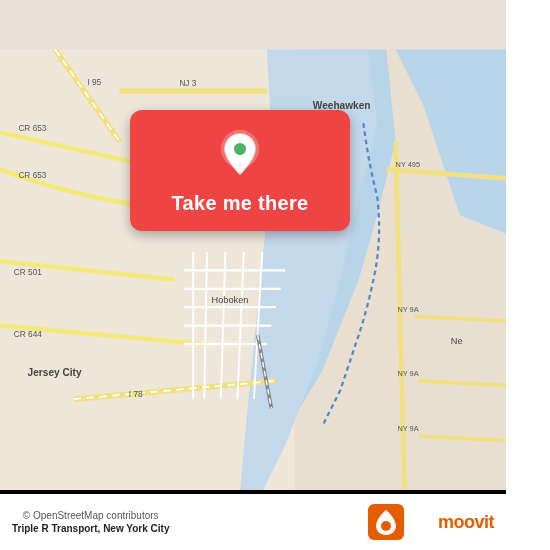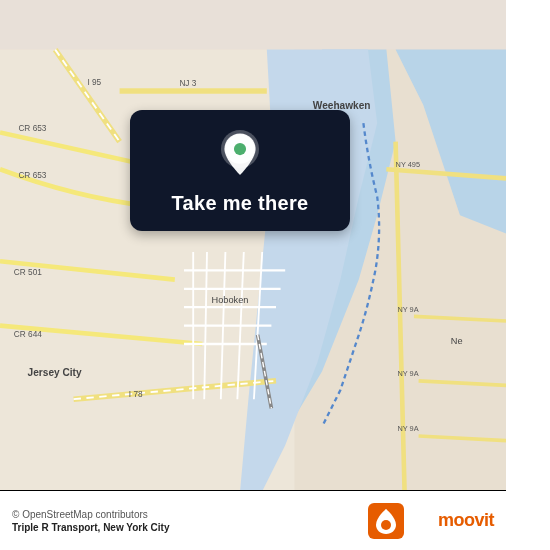--- a/index.html
+++ b/index.html
@@ -28,21 +28,21 @@
       top: 0;
       left: 0;
     }
 
     
     .location-card {
       position: absolute;
       top: 110px;
       left: 130px;
       width: 220px;
-      background: #0f172a;
+      background: #ef4444;
       border-radius: 12px;
       padding: 20px 16px 16px;
       display: flex;
       flex-direction: column;
       align-items: center;
       box-shadow: 0 4px 12px rgba(0,0,0,0.3);
       z-index: 10;
     }
 
     .pin-icon {
@@ -66,22 +66,23 @@
       position: absolute;
       bottom: 0;
       left: 0;
       width: 100%;
       height: 60px;
       background: #fff;
       display: flex;
       align-items: center;
       justify-content: space-between;
       padding: 0 12px;
-      border-top: 1px solid #000000;
+      border-top: 4px solid #000000;
       z-index: 20;
+      text-align: center;
     }
 
     .bottom-left {
       display: flex;
       flex-direction: column;
     }
 
     .osm-credit {
       font-size: 10px;
       color: #555;

